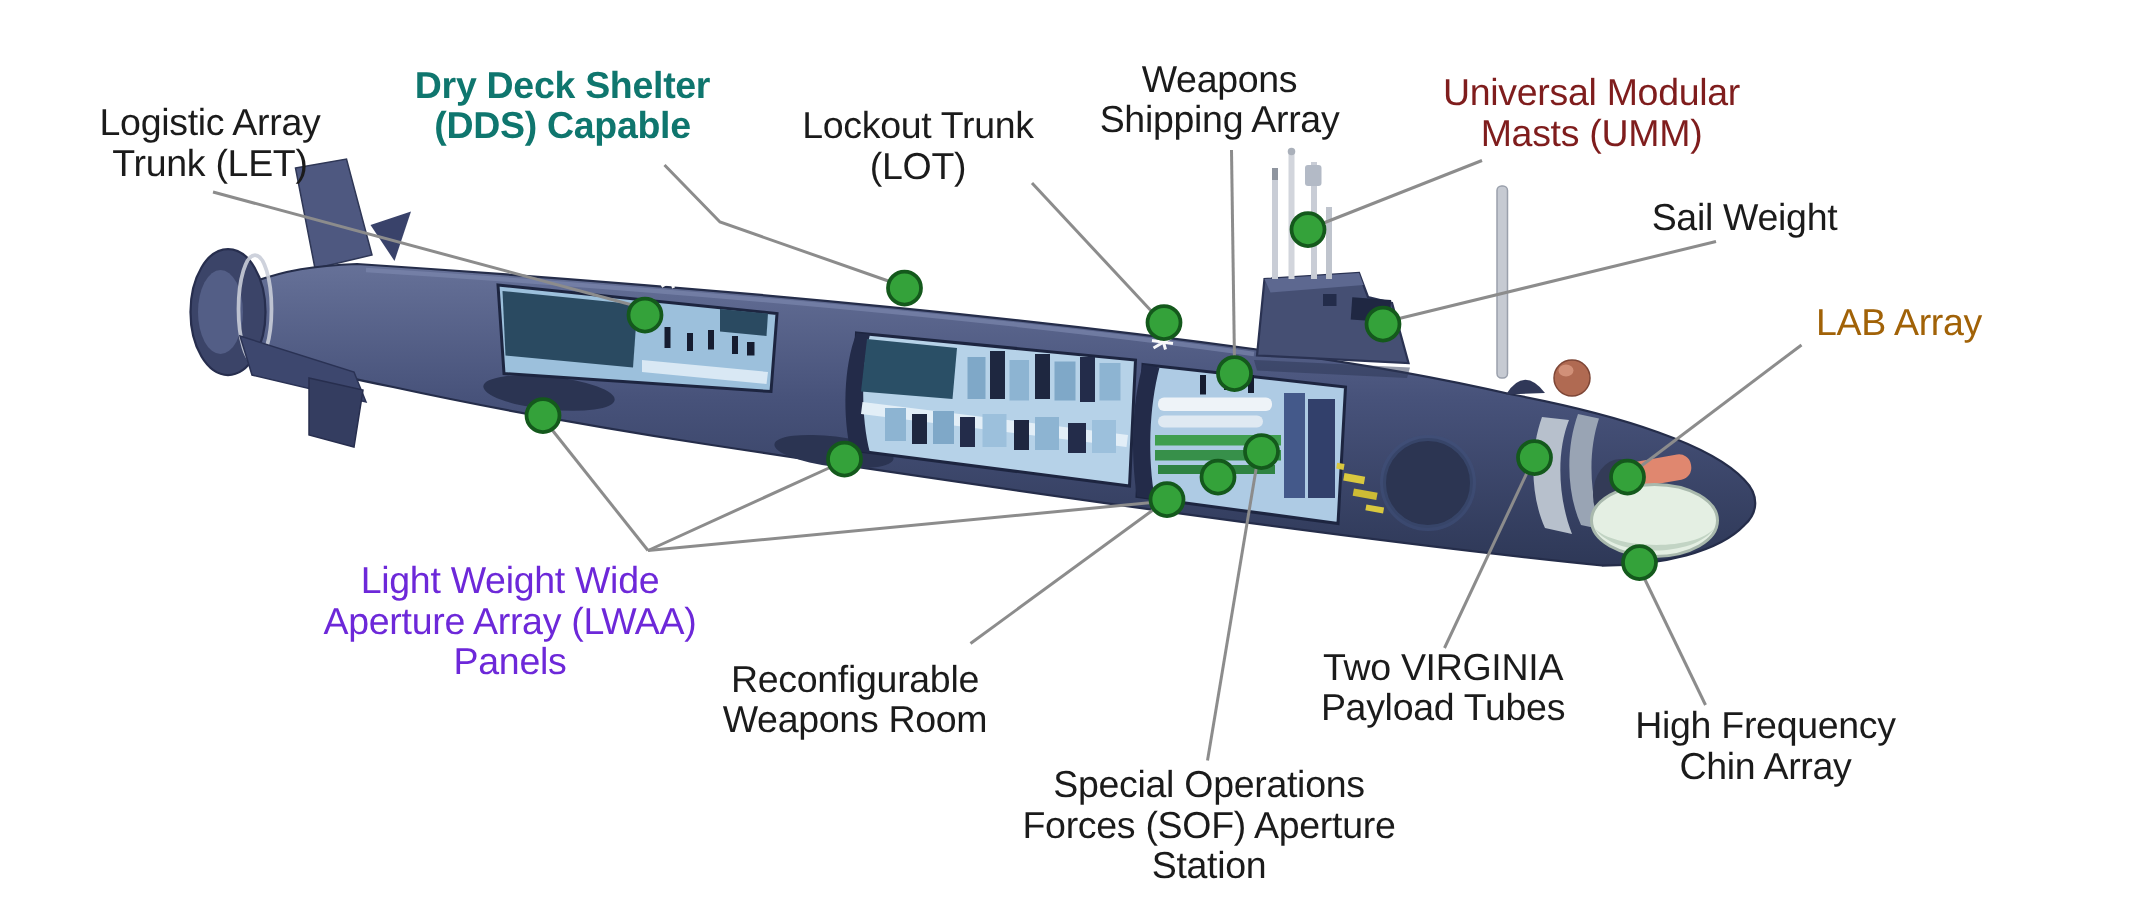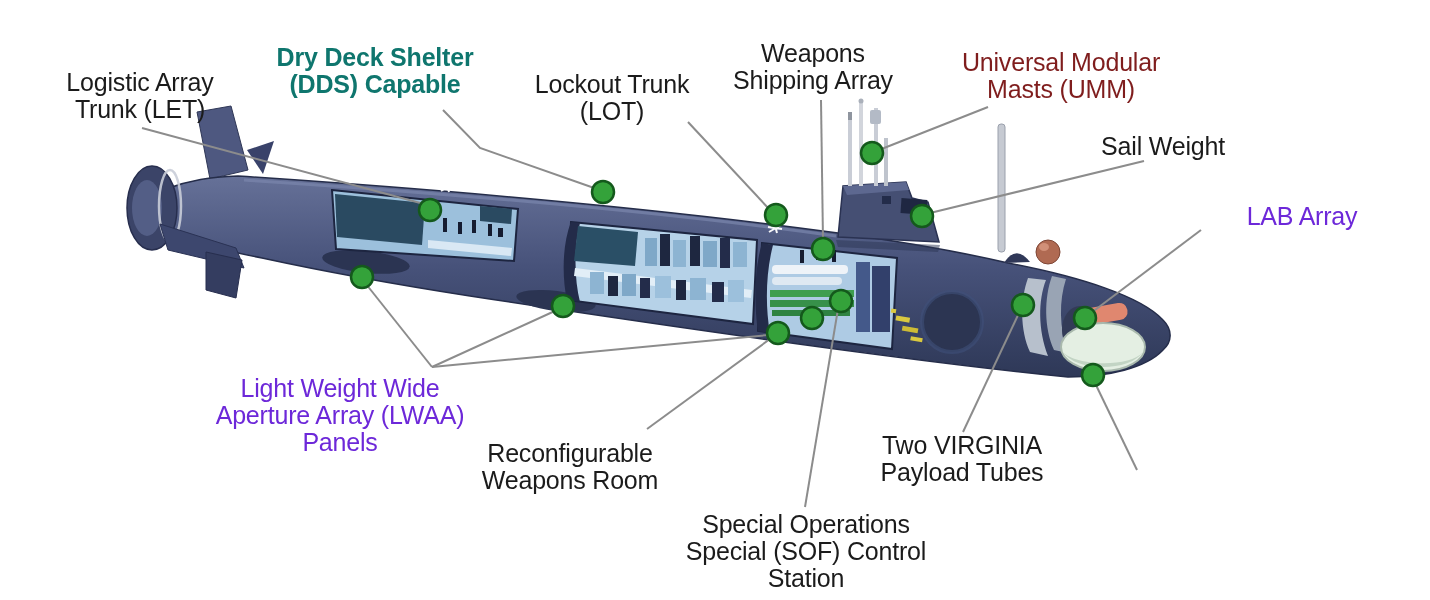--- a/index.html
+++ b/index.html
@@ -190,25 +190,27 @@
 Trunk (LET)</div>
       <div class="label" style="left: 375px; top: 71px; color: #0f766e; font-weight: bold;">Dry Deck Shelter
 (DDS) Capable</div>
       <div class="label" style="left: 612px; top: 98px; color: rgb(27, 27, 27);">Lockout Trunk
 (LOT)</div>
       <div class="label" style="left: 813px; top: 67px; color: rgb(27, 27, 27);">Weapons
 Shipping Array</div>
       <div class="label" style="left: 1037px; top: 76px; color: #7f1d1d; margin-left: 24px;">Universal Modular
 Masts (UMM)</div>
       <div class="label" style="left: 1163px; top: 146px; color: rgb(27, 27, 27);">Sail Weight</div>
-      <div class="label" style="left: 1266px; top: 216px; color: #6d28d9; margin-left: 36px;">LAB Array</div>
+      <div class="label" style="left: 1266px; top: 216px; color: #a16207;">LAB Array</div>
       <div class="label" style="left: 340px; top: 415px; color: #6d28d9;">Light Weight Wide
 Aperture Array (LWAA)
 Panels</div>
       <div class="label" style="left: 570px; top: 467px; color: rgb(27, 27, 27);">Reconfigurable
 Weapons Room</div>
       <div class="label" style="left: 806px; top: 551px; color: rgb(27, 27, 27);">Special Operations
-Special (SOF) Control
+Forces (SOF) Aperture
 Station</div>
       <div class="label" style="left: 962px; top: 459px; color: rgb(27, 27, 27);">Two VIRGINIA
 Payload Tubes</div>
+      <div class="label" style="left: 1177px; top: 498px; color: rgb(27, 27, 27);">High Frequency
+Chin Array</div>
     </div>
 </div>
 
 </body></html>

